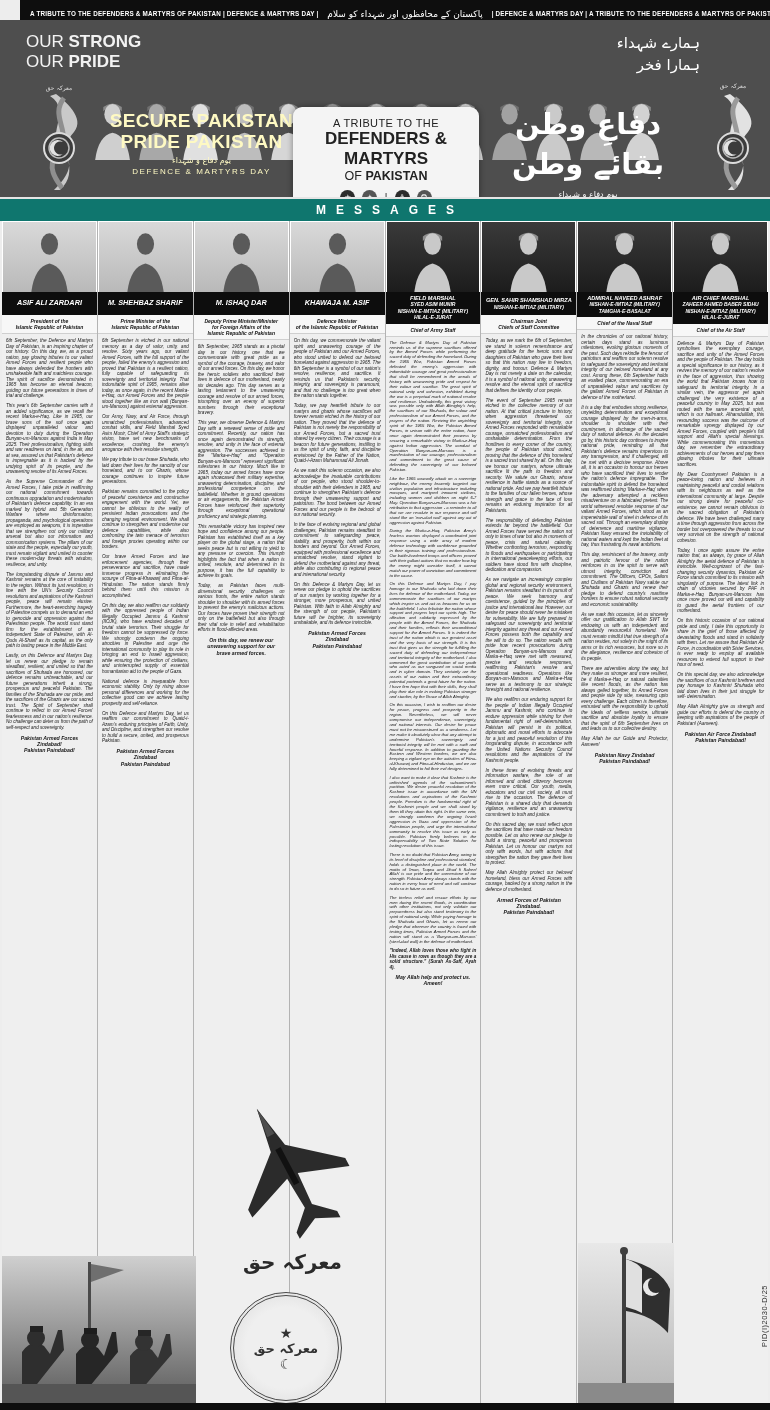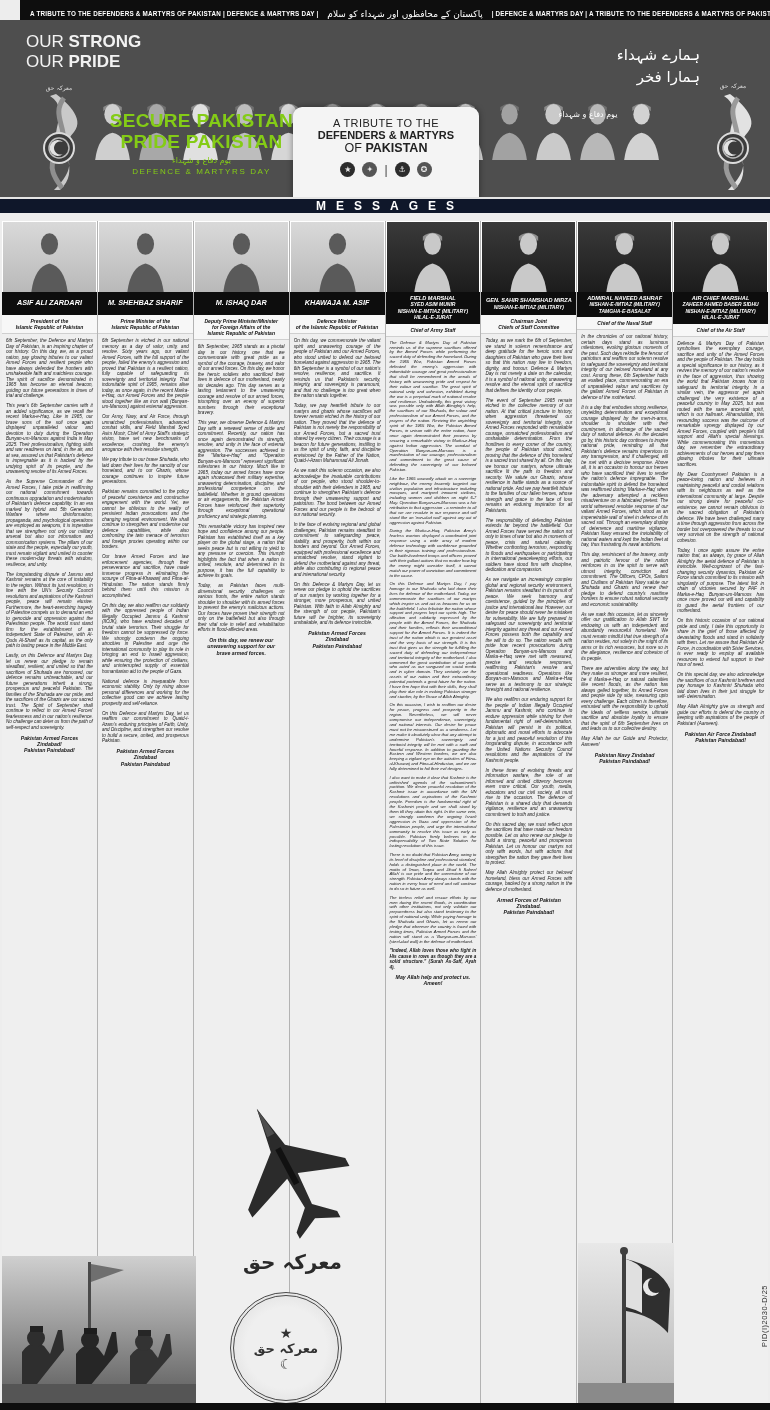--- a/index.html
+++ b/index.html
@@ -17,43 +17,43 @@
                align-items:flex-end;z-index:1;}
   .martyr{flex:1;height:100%;display:flex;align-items:flex-end;}
   .martyr svg{width:100%;height:86%;}
   .ourpride{position:absolute;left:26px;top:12px;z-index:3;color:#f2f2f2;font-size:17px;line-height:20px;}
   .ourpride .thin{font-weight:300;}
   .ourpride b{font-weight:800;}
   .emblem{position:absolute;z-index:3;}
   .emblem svg{width:100%;height:100%;}
   .emblem .eurdu{position:absolute;top:0;width:100%;text-align:center;color:#ddd;font-size:6px;
                  font-family:"DejaVu Sans",sans-serif;}
-  .secure{position:absolute;left:104px;top:90px;width:195px;z-index:3;color:#84cc16;text-align:center;}
+  .secure{position:absolute;left:104px;top:90px;width:195px;z-index:3;color:#fef9c3;text-align:center;}
   .secure .big{font-size:19px;font-weight:800;line-height:21px;letter-spacing:.3px;}
   .secure .uday{font-size:8px;margin-top:4px;font-family:"DejaVu Sans",sans-serif;}
   .secure .dday{font-size:8px;font-weight:normal;letter-spacing:1.6px;margin-top:2px;}
   .card{position:absolute;left:293px;top:87px;width:186px;height:99px;background:#f4f4f4;border-radius:9px;
         z-index:4;text-align:center;color:#222;padding-top:10px;box-sizing:border-box;
         box-shadow:0 0 6px rgba(0,0,0,.4);}
   .card .l1{font-size:11px;font-weight:400;letter-spacing:.4px;}
-  .card .l2{font-size:11px;font-weight:800;}
+  .card .l2{font-size:17px;font-weight:800;}
   .card .l3{font-size:12.5px;font-weight:800;}
   .card .l3 .of{font-weight:400;}
   .crests{display:flex;justify-content:center;align-items:center;gap:7px;margin-top:7px;}
   .crest{width:15px;height:15px;border-radius:50%;background:#2c2c2c;color:#e8e8e8;font-size:8px;
          display:flex;align-items:center;justify-content:center;}
   .crest.light{background:#555;}
   .crest-sep{color:#444;font-size:12px;}
   .calli{position:absolute;left:482px;top:84px;width:212px;z-index:3;text-align:center;color:#fff;}
   .calli .big{font-size:29px;font-weight:bold;font-family:"DejaVu Sans",sans-serif;line-height:40px;}
   .calli .uday{font-size:8px;margin-top:6px;font-family:"DejaVu Sans",sans-serif;}
-  .right-urdu{position:absolute;right:70px;top:24px;z-index:3;color:#fff;text-align:right;
+  .right-urdu{position:absolute;right:70px;top:12px;z-index:3;color:#fff;text-align:right;
               font-family:"DejaVu Sans",sans-serif;font-size:15px;line-height:22px;}
   
-  .msgbar{position:absolute;left:0;top:197px;width:770px;height:16px;background:#0f172a;color:#fff;
+  .msgbar{position:absolute;left:0;top:197px;width:770px;height:24px;background:#0f766e;color:#fff;
           display:flex;align-items:center;justify-content:center;font-size:12px;font-weight:bold;
           letter-spacing:10px;text-indent:10px;border-top:2px solid #e5e5e5;box-sizing:border-box;}
   
   .cols{position:absolute;left:2px;top:221px;width:766px;height:1182px;display:flex;background:#ededed;}
   .col{flex:1;border-right:1px solid #b3b3b3;overflow:hidden;display:flex;flex-direction:column;
        background:#efefef;min-width:0;font-style:italic;}
   .col:last-child{border-right:none;}
   .portrait{height:71px;flex:0 0 71px;display:flex;align-items:flex-end;justify-content:center;
             border:1px solid #fff;border-bottom:none;box-sizing:border-box;}
   .portrait.civ{background:linear-gradient(180deg,#d9d9d9,#b9b9b9);}
@@ -228,20 +228,21 @@
       <div class="crests">
         <span class="crest">★</span>
         <span class="crest light">✦</span>
         <span class="crest-sep">|</span>
         <span class="crest">⚓</span>
         <span class="crest light">✪</span>
       </div>
     </div>
 
     <div class="calli">
+      <div class="big">دفاعِ وطن بقائے وطن</div>
       <div class="uday">یوم دفاع و شہداء</div>
 
     </div>
 
     <div class="right-urdu">
       <div>ہمارے شہداء</div>
       <div>ہمارا فخر</div>
     </div>
 
     <div class="emblem" style="right:8px;top:62px;width:58px;height:112px;">

